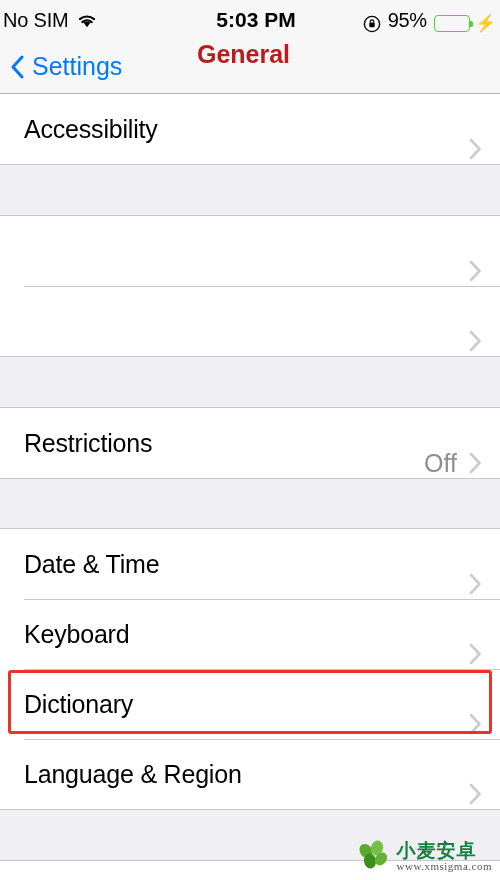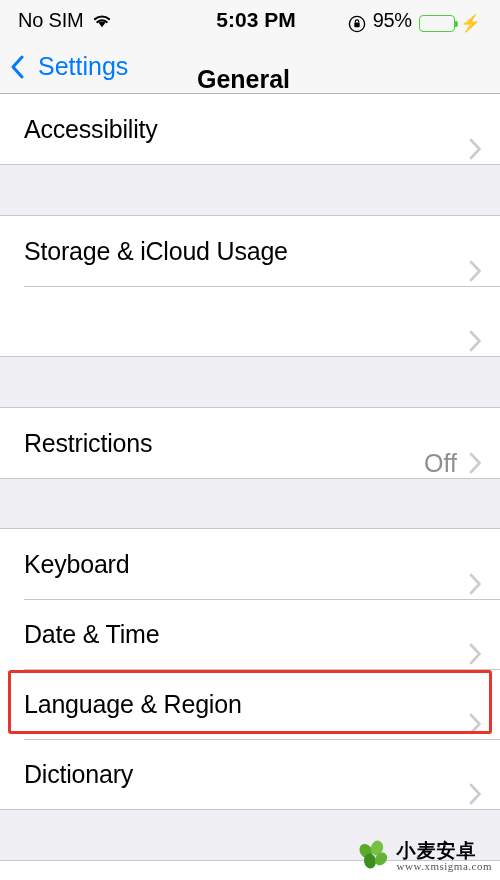--- a/index.html
+++ b/index.html
@@ -23,21 +23,21 @@
     overflow: hidden;
   }
 
   
   .status-bar {
     position: relative;
     height: 40px;
     background: #f7f7f7;
     display: flex;
     align-items: center;
-    padding: 0 18px;
+    padding: 0 3px;
     box-sizing: border-box;
     font-size: 21px;
     color: #000;
   }
   .status-left {
     display: flex;
     align-items: center;
     gap: 8px;
     flex: 0 0 auto;
   }
@@ -121,42 +121,42 @@
     height: 54px;
     background: #f7f7f7;
     border-bottom: 1px solid #b2b2b2;
     display: flex;
     align-items: center;
     box-sizing: border-box;
   }
   .nav-back {
     display: flex;
     align-items: center;
-    gap: 14px;
+    gap: 8px;
     padding-left: 10px;
     color: #007aff;
     font-size: 25px;
     cursor: pointer;
     z-index: 2;
   }
   .chev-left {
     display: inline-block;
     width: 14px;
     height: 24px;
   }
   .nav-title {
     position: absolute;
     left: 0; right: 13px; top: 0;
     height: 54px;
     display: flex;
-    align-items: flex-end;
+    align-items: flex-start;
     justify-content: center;
     font-size: 25px;
     font-weight: bold;
-    color: #000000;
+    color: #b91c1c;
     pointer-events: none;
   }
 
   
   .list-area {
     background: #efeff4;
   }
   .group {
     background: #701a75;
     border-top: 1px solid #c8c7cc;
@@ -239,21 +239,21 @@
     width: 34px;
     height: 34px;
   }
   .wm-text {
     display: flex;
     flex-direction: column;
     line-height: 1.05;
   }
   .wm-main {
     font-size: 19px;
-    color: #000000;
+    color: #15803d;
     font-weight: bold;
     letter-spacing: 1px;
   }
   .wm-sub {
     font-size: 11px;
     color: #555;
     letter-spacing: 0.5px;
     font-family: Liberation Serif, serif;
   }
 </style>
@@ -320,21 +320,20 @@
             </svg>
           </span>
         </span>
       </div>
     </div>
 
     <div class="gap"></div>
 
     <div class="group">
       <div class="row">
-        <span class="row-label">Storage &amp; iCloud Usage</span>
         <span class="row-right">
           <span class="chev-right">
             <svg viewBox="0 0 13 22" width="13" height="22">
               <path d="M2 2 L10.5 11 L2 20" fill="none" stroke="#c7c7cc" stroke-width="2.6" stroke-linecap="round" stroke-linejoin="round"></path>
             </svg>
           </span>
         </span>
       </div>
       <div class="row">
         <span class="row-right">
@@ -360,51 +359,51 @@
             </svg>
           </span>
         </span>
       </div>
     </div>
 
     <div class="gap short"></div>
 
     <div class="group">
       <div class="row">
+        <span class="row-label">Date &amp; Time</span>
+        <span class="row-right">
+          <span class="chev-right">
+            <svg viewBox="0 0 13 22" width="13" height="22">
+              <path d="M2 2 L10.5 11 L2 20" fill="none" stroke="#c7c7cc" stroke-width="2.6" stroke-linecap="round" stroke-linejoin="round"></path>
+            </svg>
+          </span>
+        </span>
+      </div>
+      <div class="row">
         <span class="row-label">Keyboard</span>
         <span class="row-right">
           <span class="chev-right">
             <svg viewBox="0 0 13 22" width="13" height="22">
               <path d="M2 2 L10.5 11 L2 20" fill="none" stroke="#c7c7cc" stroke-width="2.6" stroke-linecap="round" stroke-linejoin="round"></path>
             </svg>
           </span>
         </span>
       </div>
       <div class="row">
-        <span class="row-label">Date &amp; Time</span>
+        <span class="row-label">Dictionary</span>
         <span class="row-right">
           <span class="chev-right">
             <svg viewBox="0 0 13 22" width="13" height="22">
               <path d="M2 2 L10.5 11 L2 20" fill="none" stroke="#c7c7cc" stroke-width="2.6" stroke-linecap="round" stroke-linejoin="round"></path>
             </svg>
           </span>
         </span>
       </div>
       <div class="row">
         <span class="row-label">Language &amp; Region</span>
-        <span class="row-right">
-          <span class="chev-right">
-            <svg viewBox="0 0 13 22" width="13" height="22">
-              <path d="M2 2 L10.5 11 L2 20" fill="none" stroke="#c7c7cc" stroke-width="2.6" stroke-linecap="round" stroke-linejoin="round"></path>
-            </svg>
-          </span>
-        </span>
-      </div>
-      <div class="row">
-        <span class="row-label">Dictionary</span>
         <span class="row-right">
           <span class="chev-right">
             <svg viewBox="0 0 13 22" width="13" height="22">
               <path d="M2 2 L10.5 11 L2 20" fill="none" stroke="#c7c7cc" stroke-width="2.6" stroke-linecap="round" stroke-linejoin="round"></path>
             </svg>
           </span>
         </span>
       </div>
     </div>
 

